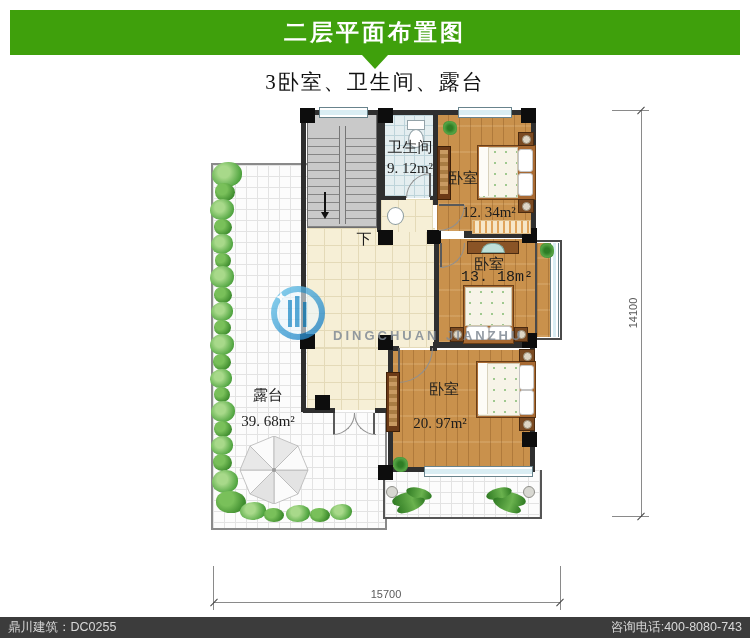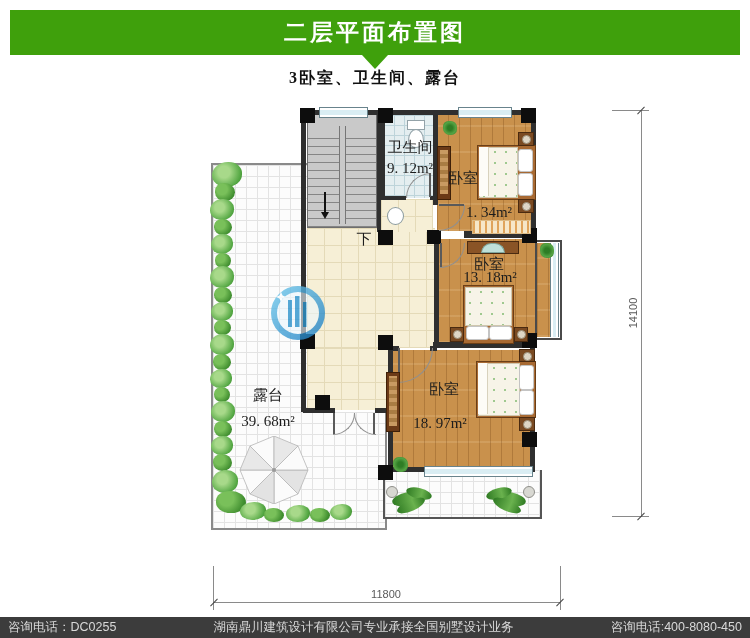--- a/index.html
+++ b/index.html
@@ -6,21 +6,21 @@
   body{width:750px;height:638px;position:relative;background:#ffffff;overflow:hidden;
        font-family:"Liberation Sans",sans-serif;}
   .abs{position:absolute;}
   
   .banner{left:10px;top:10px;width:730px;height:45px;background:#3fa00c;}
   .banner-title{width:100%;height:45px;line-height:45px;text-align:center;color:#ffffff;
     font-size:23px;font-weight:bold;letter-spacing:3px;}
   .banner-arrow{left:362px;top:55px;width:0;height:0;border-left:13px solid transparent;
     border-right:13px solid transparent;border-top:14px solid #3fa00c;}
   .subtitle{left:0;top:68px;width:750px;text-align:center;font-family:"Liberation Serif",serif;
-    font-size:16px;font-weight:700;color:#111;letter-spacing:2px;}
+    font-size:21px;font-weight:400;color:#111;letter-spacing:2px;}
   
   .wall{background:#2f2f2f;}
   .col{background:#0d0d0d;}
   .room-label{font-family:"Liberation Serif",serif;font-size:15px;color:#1c1c1c;text-align:center;white-space:nowrap;}
   
   .wood{background-color:#c9914c;
     background-image:repeating-linear-gradient(90deg,rgba(110,62,15,.28) 0 1px,rgba(0,0,0,0) 1px 11px),
       repeating-linear-gradient(0deg,rgba(255,236,200,.14) 0 2px,rgba(0,0,0,0) 2px 26px);}
   .tile-hall{background-color:#f6efd6;
     background-image:linear-gradient(#e4dab8 1px,rgba(0,0,0,0) 1px),linear-gradient(90deg,#e4dab8 1px,rgba(0,0,0,0) 1px);
@@ -264,55 +264,55 @@
   <div class="abs frond" style="left:406px;top:388px;width:26px;height:11px;transform:rotate(14deg);"></div>
   <div class="abs frond" style="left:396px;top:400px;width:30px;height:11px;transform:rotate(-24deg);"></div>
   <div class="abs pot" style="left:523px;top:386px;width:10px;height:10px;"></div>
   <div class="abs frond" style="left:492px;top:392px;width:34px;height:14px;transform:rotate(10deg);"></div>
   <div class="abs frond" style="left:486px;top:388px;width:26px;height:11px;transform:rotate(-14deg);"></div>
   <div class="abs frond" style="left:492px;top:400px;width:30px;height:11px;transform:rotate(24deg);"></div>
 
   <div class="abs room-label" style="left:384px;top:38px;width:52px;">卫生间</div>
   <div class="abs room-label" style="left:384px;top:60px;width:52px;">9. 12m²</div>
   <div class="abs room-label" style="left:440px;top:69px;width:46px;">卧室</div>
-  <div class="abs room-label" style="left:460px;top:104px;width:58px;">1. 34m²</div>
+  <div class="abs room-label" style="left:460px;top:104px;width:58px;">12. 34m²</div>
   <div class="abs room-label" style="left:466px;top:155px;width:46px;">卧室</div>
-  <div class="abs room-label" style="left:461px;top:169px;width:58px;">13. 18m²</div>
+  <div class="abs room-label" style="left:461px;top:169px;width:58px;font-family:Liberation Mono, monospace;">13. 18m²</div>
   <div class="abs room-label" style="left:421px;top:280px;width:46px;">卧室</div>
-  <div class="abs room-label" style="left:411px;top:315px;width:58px;">18. 97m²</div>
+  <div class="abs room-label" style="left:411px;top:315px;width:58px;">20. 97m²</div>
   <div class="abs room-label" style="left:240px;top:286px;width:56px;">露台</div>
   <div class="abs room-label" style="left:234px;top:313px;width:68px;">39. 68m²</div>
   <div class="abs room-label" style="left:355px;top:130px;width:18px;">下</div>
 
   <svg class="abs" style="left:270px;top:185px;opacity:.8;" width="56" height="56" viewBox="0 0 56 56">
     <defs>
       <linearGradient id="lg" x1="0" y1="0" x2="1" y2="1">
         <stop offset="0" stop-color="#6cc6ea"></stop>
           <stop offset="1" stop-color="#1d7fc4"></stop>
       </linearGradient>
     </defs>
     <circle cx="28" cy="28" r="24" fill="#eaf6fc" fill-opacity="0.75" stroke="url(#lg)" stroke-width="6"></circle>
     <rect x="18" y="15" width="4" height="27" fill="#2b93cc"></rect>
     <rect x="25" y="11" width="4.5" height="31" fill="#2b93cc"></rect>
     <rect x="33" y="17" width="3.5" height="25" fill="#2b93cc"></rect>
     <path d="M11 7 l1.6 3.4 3.4 1.6 -3.4 1.6 -1.6 3.4 -1.6 -3.4 -3.4 -1.6 3.4 -1.6 z" fill="#ffffff"></path>
   </svg>
+  <div class="abs wm-en" style="left:333px;top:228px;">DINGCHUAN JIANZHU</div>
 
   <div class="abs dimline" style="left:213px;top:502px;width:348px;height:1px;"></div>
   <div class="abs dimline" style="left:213px;top:466px;width:1px;height:44px;"></div>
   <div class="abs dimline" style="left:560px;top:466px;width:1px;height:44px;"></div>
   <div class="abs tick" style="left:209px;top:502px;"></div>
   <div class="abs tick" style="left:555px;top:502px;"></div>
-  <div class="abs dimtext" style="left:350px;top:488px;width:72px;">11800</div>
+  <div class="abs dimtext" style="left:350px;top:488px;width:72px;">15700</div>
 
   <div class="abs dimline" style="left:641px;top:10px;width:1px;height:406px;"></div>
   <div class="abs dimline" style="left:612px;top:10px;width:37px;height:1px;"></div>
   <div class="abs dimline" style="left:612px;top:416px;width:37px;height:1px;"></div>
   <div class="abs tick" style="left:636px;top:10px;"></div>
   <div class="abs tick" style="left:636px;top:416px;"></div>
   <div class="abs dimtext" style="left:603px;top:207px;width:60px;transform:rotate(-90deg);">14100</div>
 </div>
 
 <div class="abs footer">
-  <span>咨询电话：DC0255</span>
-  <span>湖南鼎川建筑设计有限公司专业承接全国别墅设计业务</span>
-  <span>咨询电话:400-8080-450</span>
+  <span>鼎川建筑：DC0255</span>
+  <span>咨询电话:400-8080-743</span>
 </div>
 
 </body></html>

